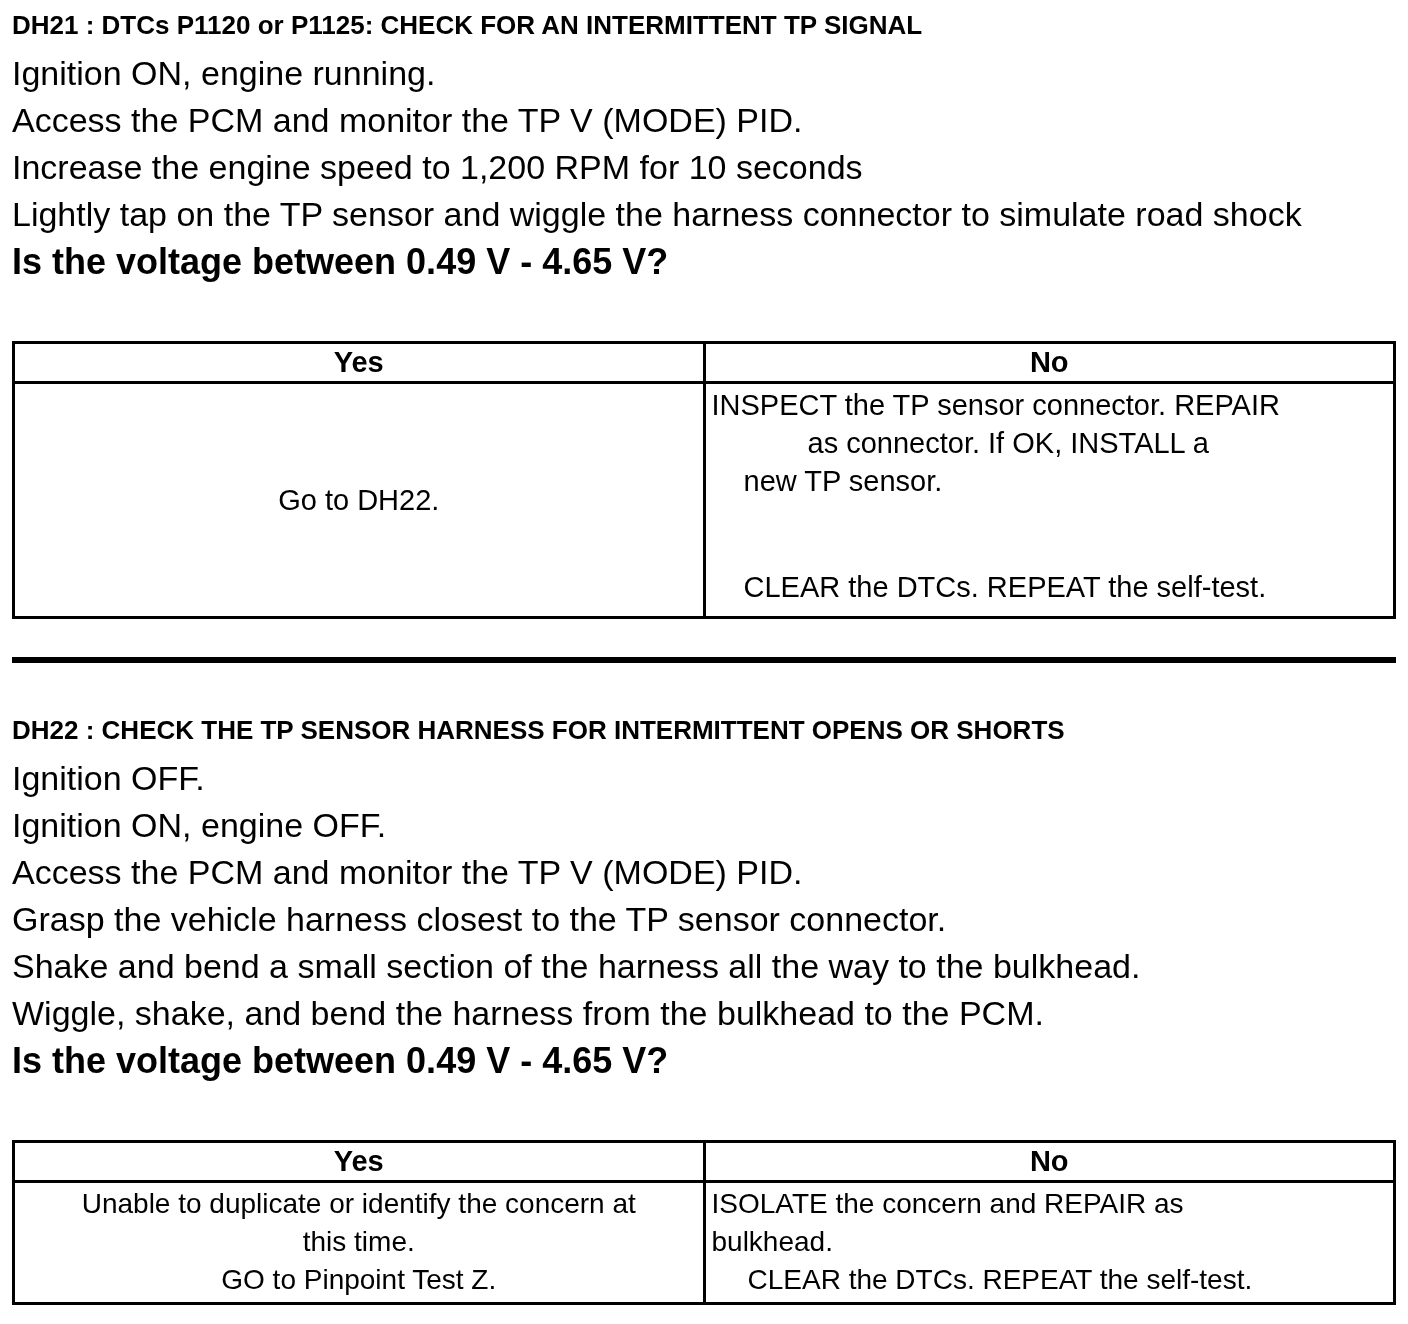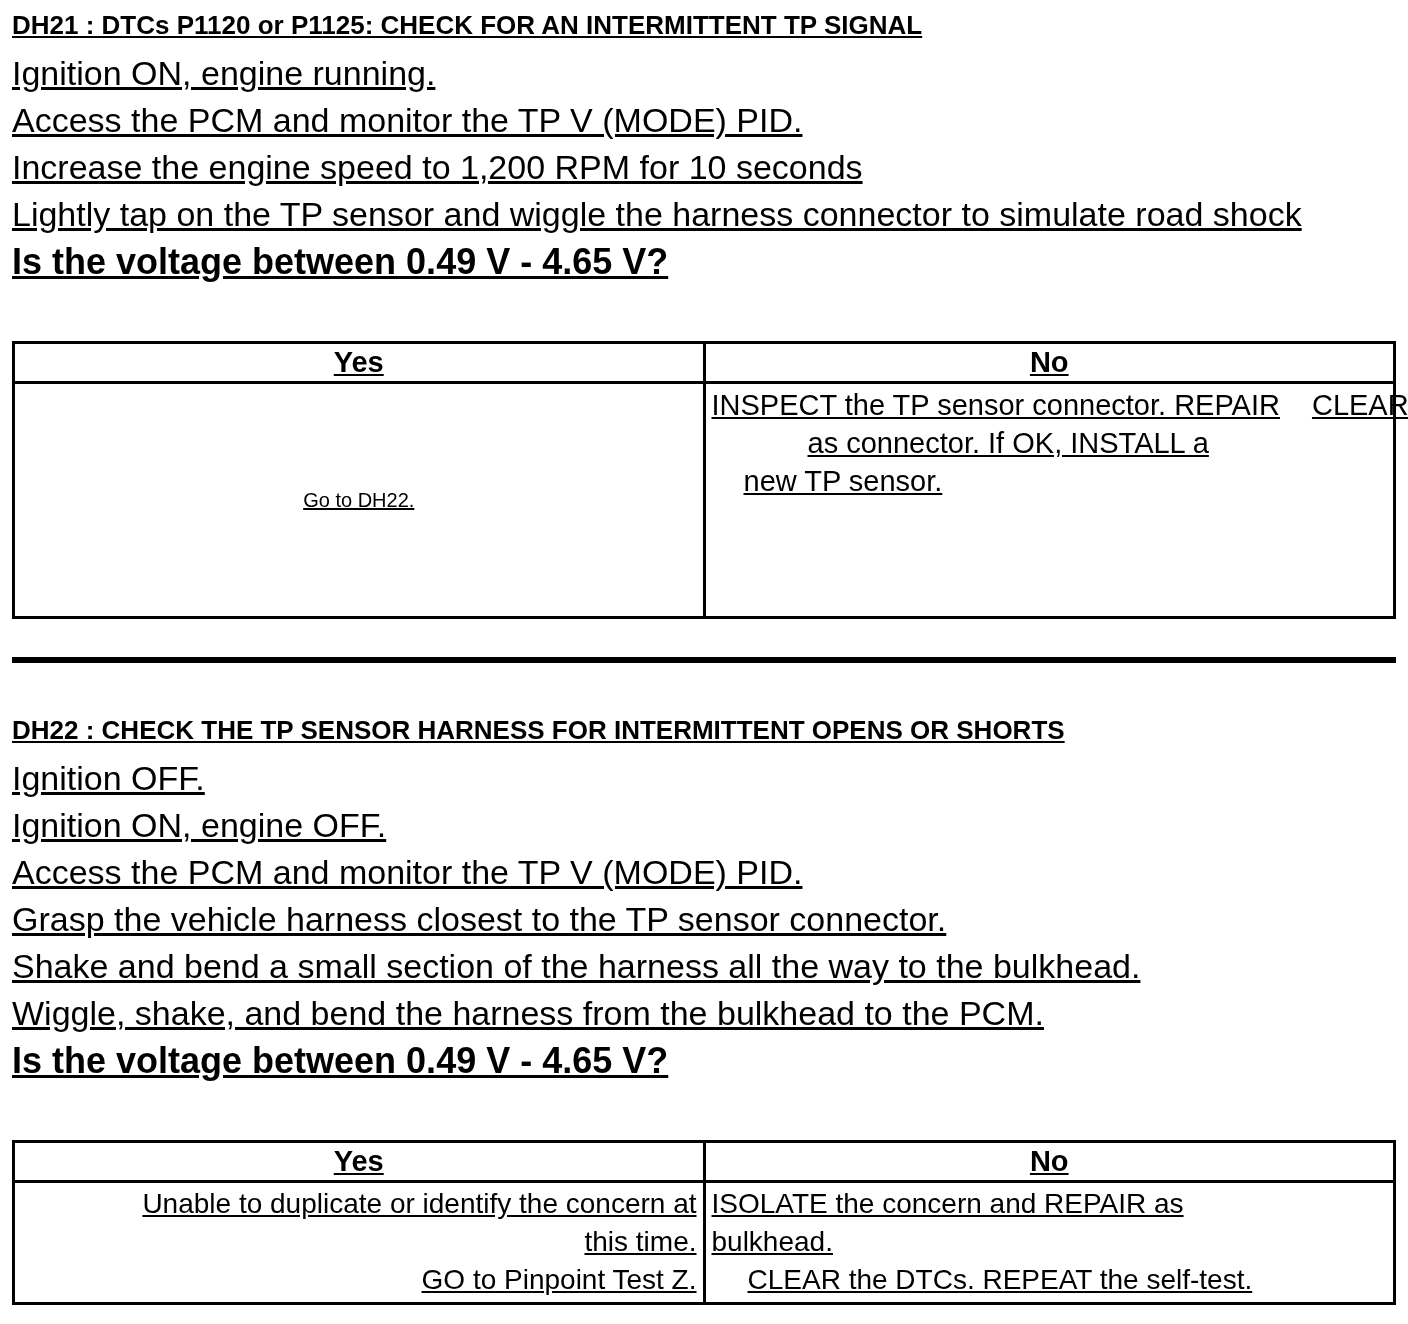--- a/index.html
+++ b/index.html
@@ -4,21 +4,21 @@
 <style>
   * { box-sizing: border-box; margin: 0; padding: 0; }
   html, body { background: #ffffff; }
   body {
     width: 1408px;
     height: 1324px;
     font-family: "Liberation Sans", sans-serif;
     color: #000000;
     overflow: hidden;
   }
-  .page { padding: 8px 12px 8px 12px; text-decoration: underline; }
+  .page { padding: 8px 12px 8px 12px; }
 
   .proc-title {
     font-size: 26px;
     font-weight: bold;
     line-height: 34px;
     margin-bottom: 8px;
     white-space: nowrap;
   }
   .step {
     font-size: 34px;
@@ -52,46 +52,46 @@
     vertical-align: top;
     padding: 2px 6px;
     font-size: 29px;
   }
 
   
   .t1 td { height: 235px; }
   .t1 .yes-cell {
     text-align: center;
     vertical-align: middle;
-    font-size: 20px;
+    font-size: 29px;
   }
   .no-flex {
     display: flex;
-    flex-direction: row;
+    flex-direction: column;
     justify-content: space-between;
     height: 100%;
   }
   .nl { font-size: 29px; line-height: 38px; white-space: nowrap; }
   .t1 .nl0 { padding-left: 0; }
   .t1 .nl1 { padding-left: 96px; }
   .t1 .nl2 { padding-left: 32px; }
   .t1 .nl-footer { padding-left: 32px; padding-bottom: 8px; }
 
   
   .divider {
     height: 6px;
     background: #000000;
     margin: 38px 0 50px 0;
   }
 
   
   .t2 { margin-top: 52px; }
   .t2 td { height: 122px; }
   .t2 .nl { font-size: 28px; line-height: 38px; }
-  .t2 .yes-cell { text-align: right; }
+  .t2 .yes-cell { text-align: center; }
   .t2 .no-cell { text-align: left; }
   .t2 .nl-footer { padding-left: 36px; }
 </style>
 </head>
 <body>
 
 <div class="page">
 
   <section>
     <h1 class="proc-title">DH21 : DTCs P1120 or P1125: CHECK FOR AN INTERMITTENT TP SIGNAL</h1>

